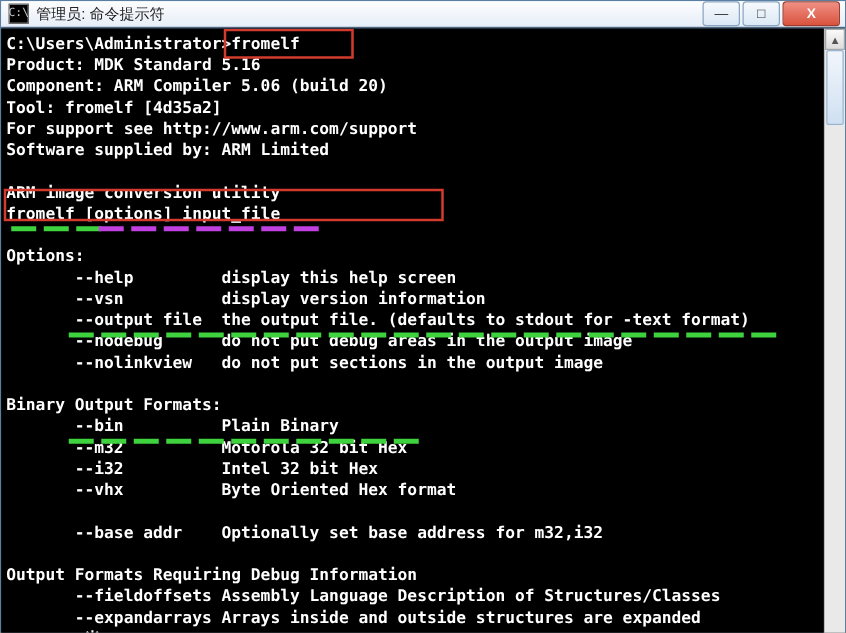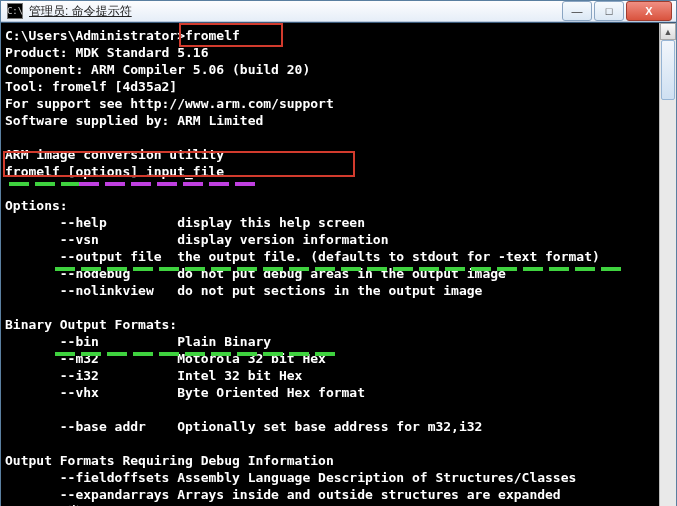--- a/index.html
+++ b/index.html
@@ -31,21 +31,20 @@
     background: #000;
     border: 1px solid #777;
     margin-right: 6px;
     display: flex; align-items: center; justify-content: center;
   }
   .titlebar .icon-slot span { color:#ccc; font-size:9px; font-family:Consolas,monospace; }
   .title-text {
     flex: 1;
     font-size: 12px;
     color: #222;
-    text-decoration: underline;
   }
   .win-buttons { display: flex; gap: 2px; }
   .win-btn {
     width: 30px; height: 20px;
     border: 1px solid #8aa5c2;
     border-radius: 3px;
     background: linear-gradient(#f6fafd,#dbe8f5);
     display: flex; align-items: center; justify-content: center;
     font-size: 11px;
     color: #333;

